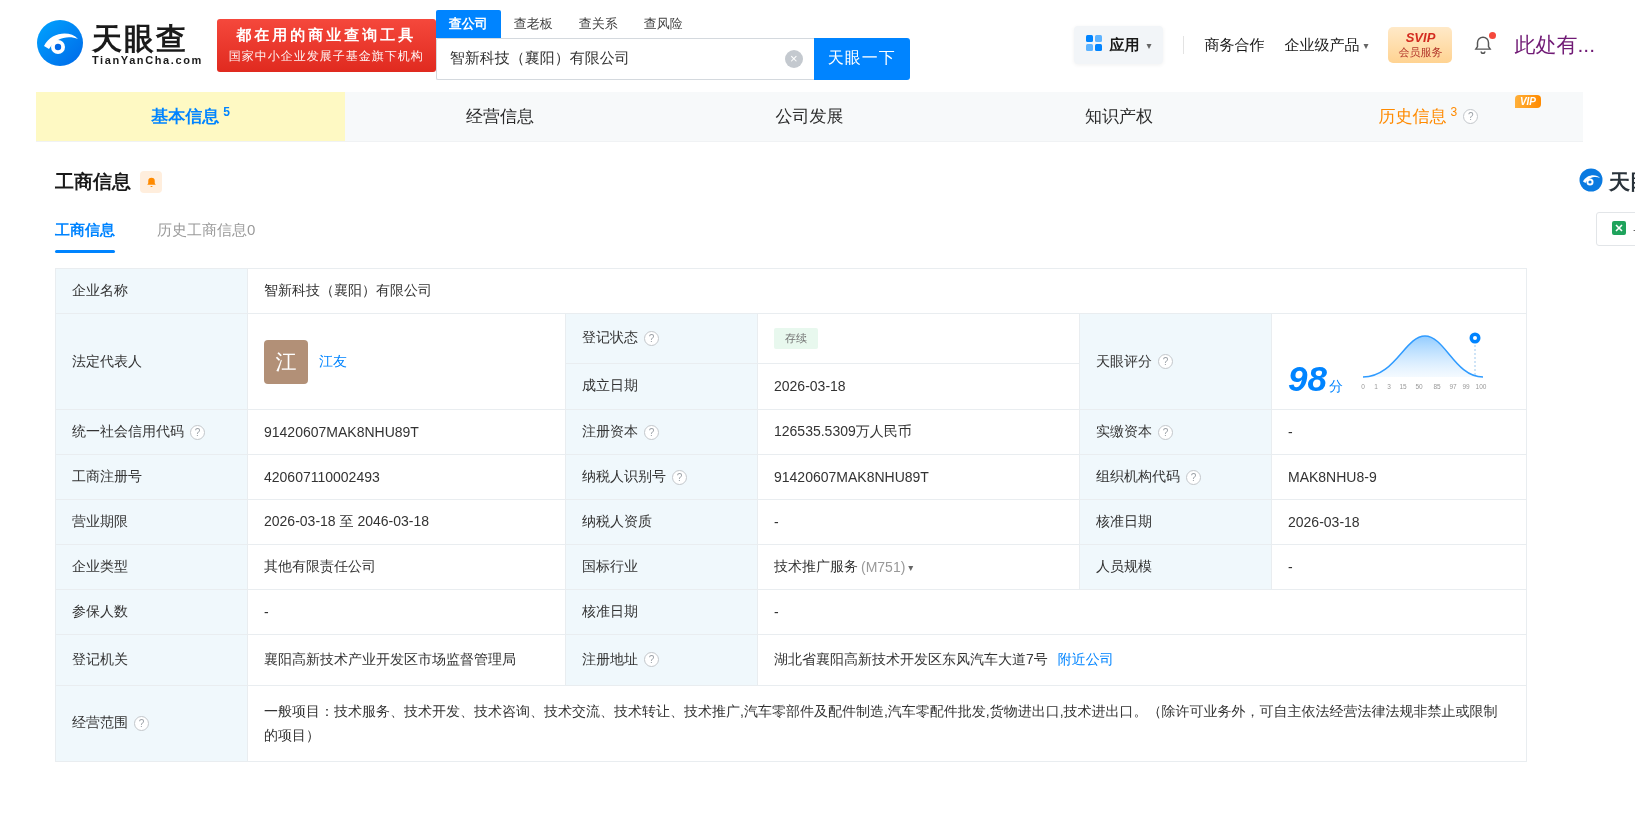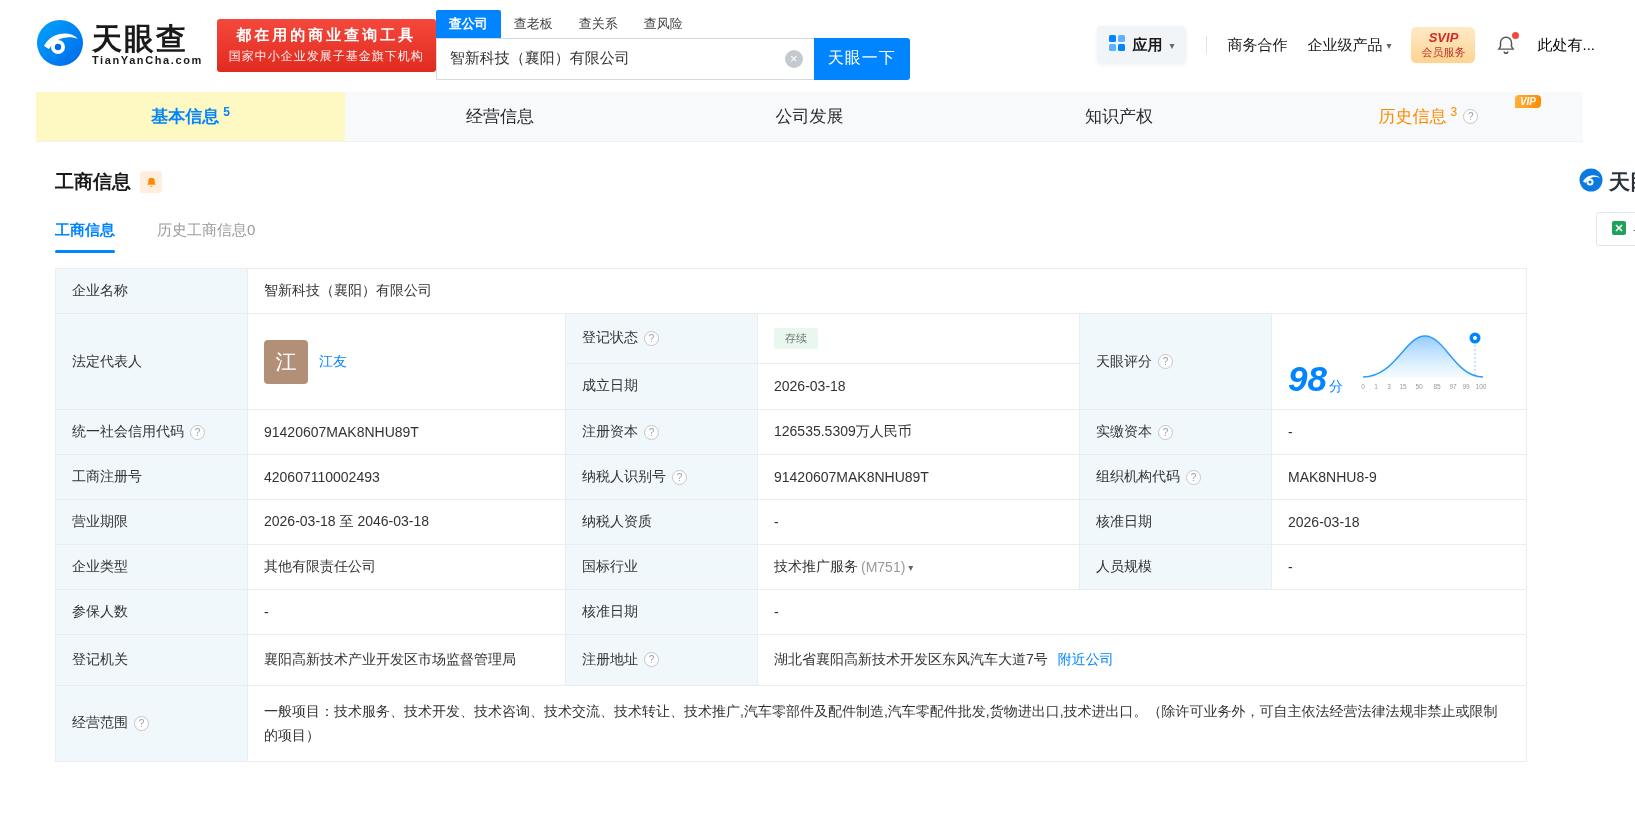--- a/index.html
+++ b/index.html
@@ -38,21 +38,21 @@
   .apps-label { font-size:15px; color:#1a1a1a; font-weight:bold; }
   .caret { font-size:10px; color:#666; }
   .v-divider { width:1px; height:18px; background:#e3e3e3; }
   .menu-text { font-size:15px; color:#1a1a1a; cursor:pointer; display:flex; align-items:center; gap:4px; }
   .svip-badge { background:linear-gradient(180deg,#ffe9c8,#ffd392); border-radius:5px; padding:4px 10px;
     text-align:center; cursor:pointer; line-height:1.15; }
   .svip-l1 { font-size:13px; font-weight:bold; font-style:italic; color:#d42b20; }
   .svip-l2 { font-size:11px; color:#b3372b; }
   .bell-wrap { position:relative; cursor:pointer; display:flex; }
   .bell-dot { position:absolute; top:-2px; right:-2px; width:7px; height:7px; background:#f5483c; border-radius:50%; }
-  .username { font-size:15px; color:#000000; cursor:pointer; }
+  .username { font-size:21px; color:#701a75; cursor:pointer; }
 
   
   .tabbar { margin:2px 52px 0 36px; height:50px; display:flex; background:#f7f9fa; border-bottom:1px solid #f0f2f4; }
   .tab { flex:1; display:flex; align-items:center; justify-content:center; font-size:17px; color:#2a2a2a;
     cursor:pointer; position:relative; }
   .tab.active { background:#fef9c3; color:#0084ff; font-weight:bold; }
   .tab.orange { color:#ff8a00; }
   .tab-count { font-size:12px; margin-left:4px; position:relative; top:-5px; }
   .vip-chip { position:absolute; top:3px; right:42px; font-size:10px; font-weight:bold; font-style:italic;
     color:#fff; background:linear-gradient(90deg,#ffb03a,#ff8a00); border-radius:4px 4px 4px 0; padding:1px 5px; }

